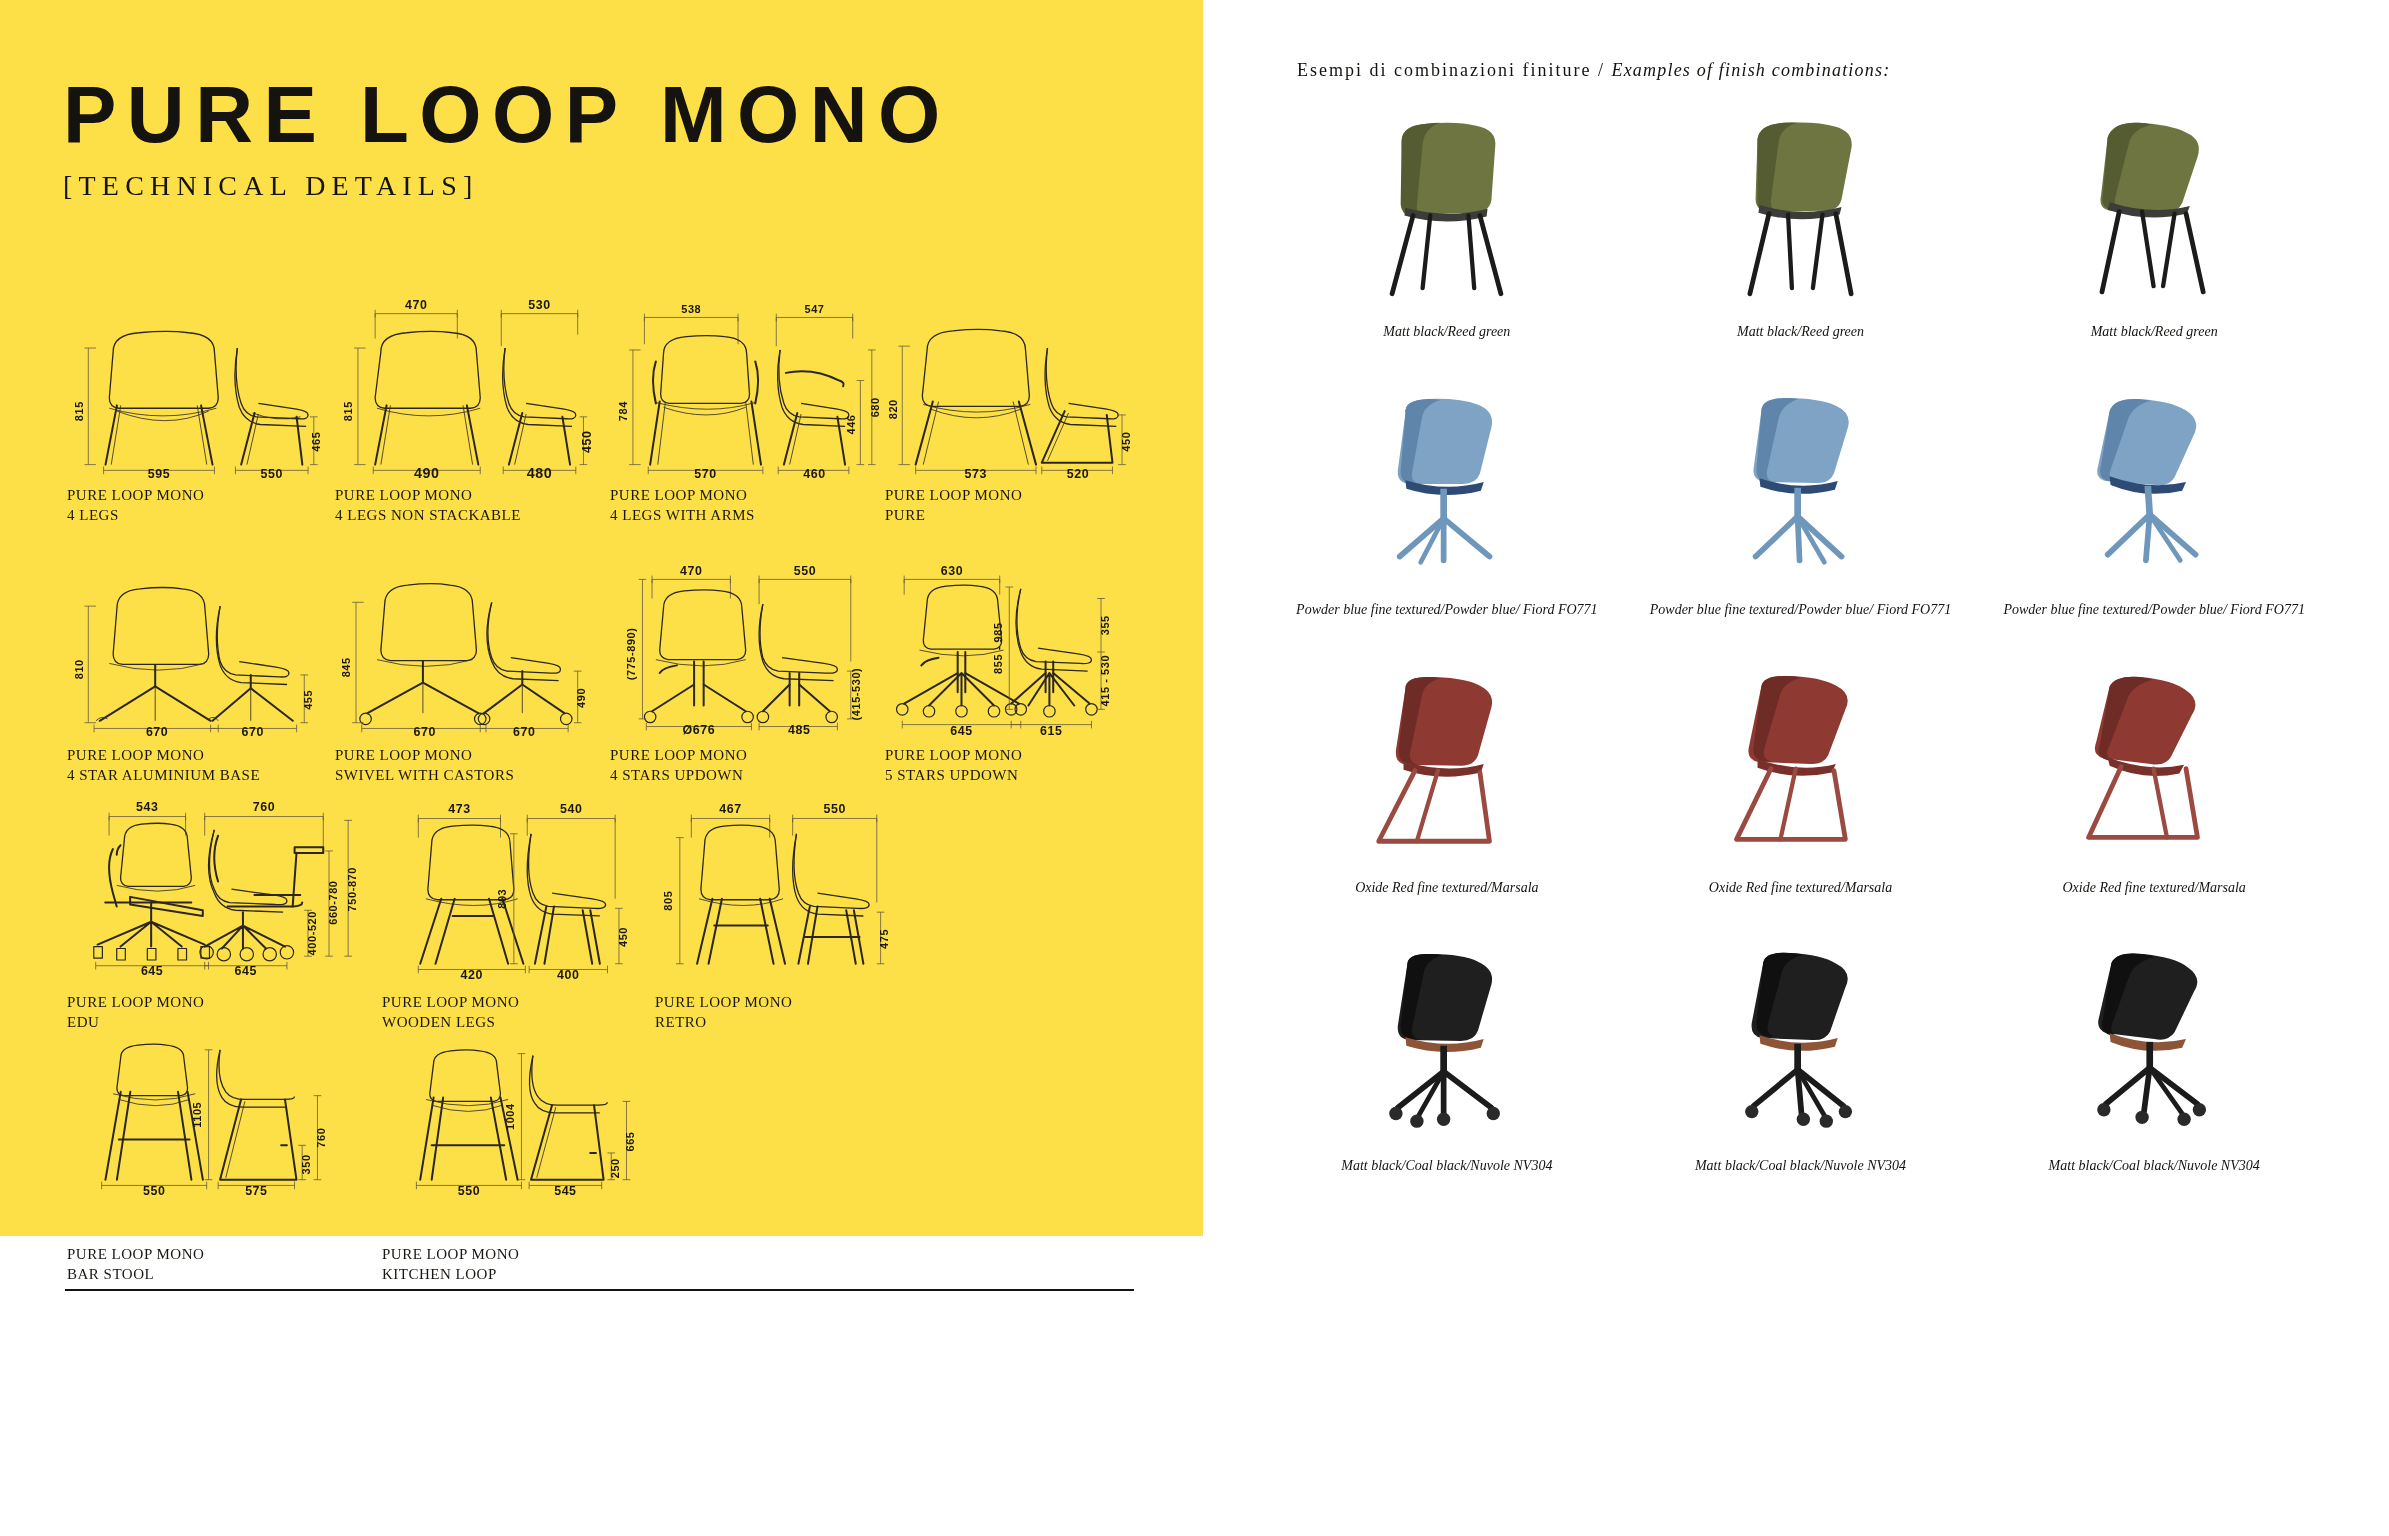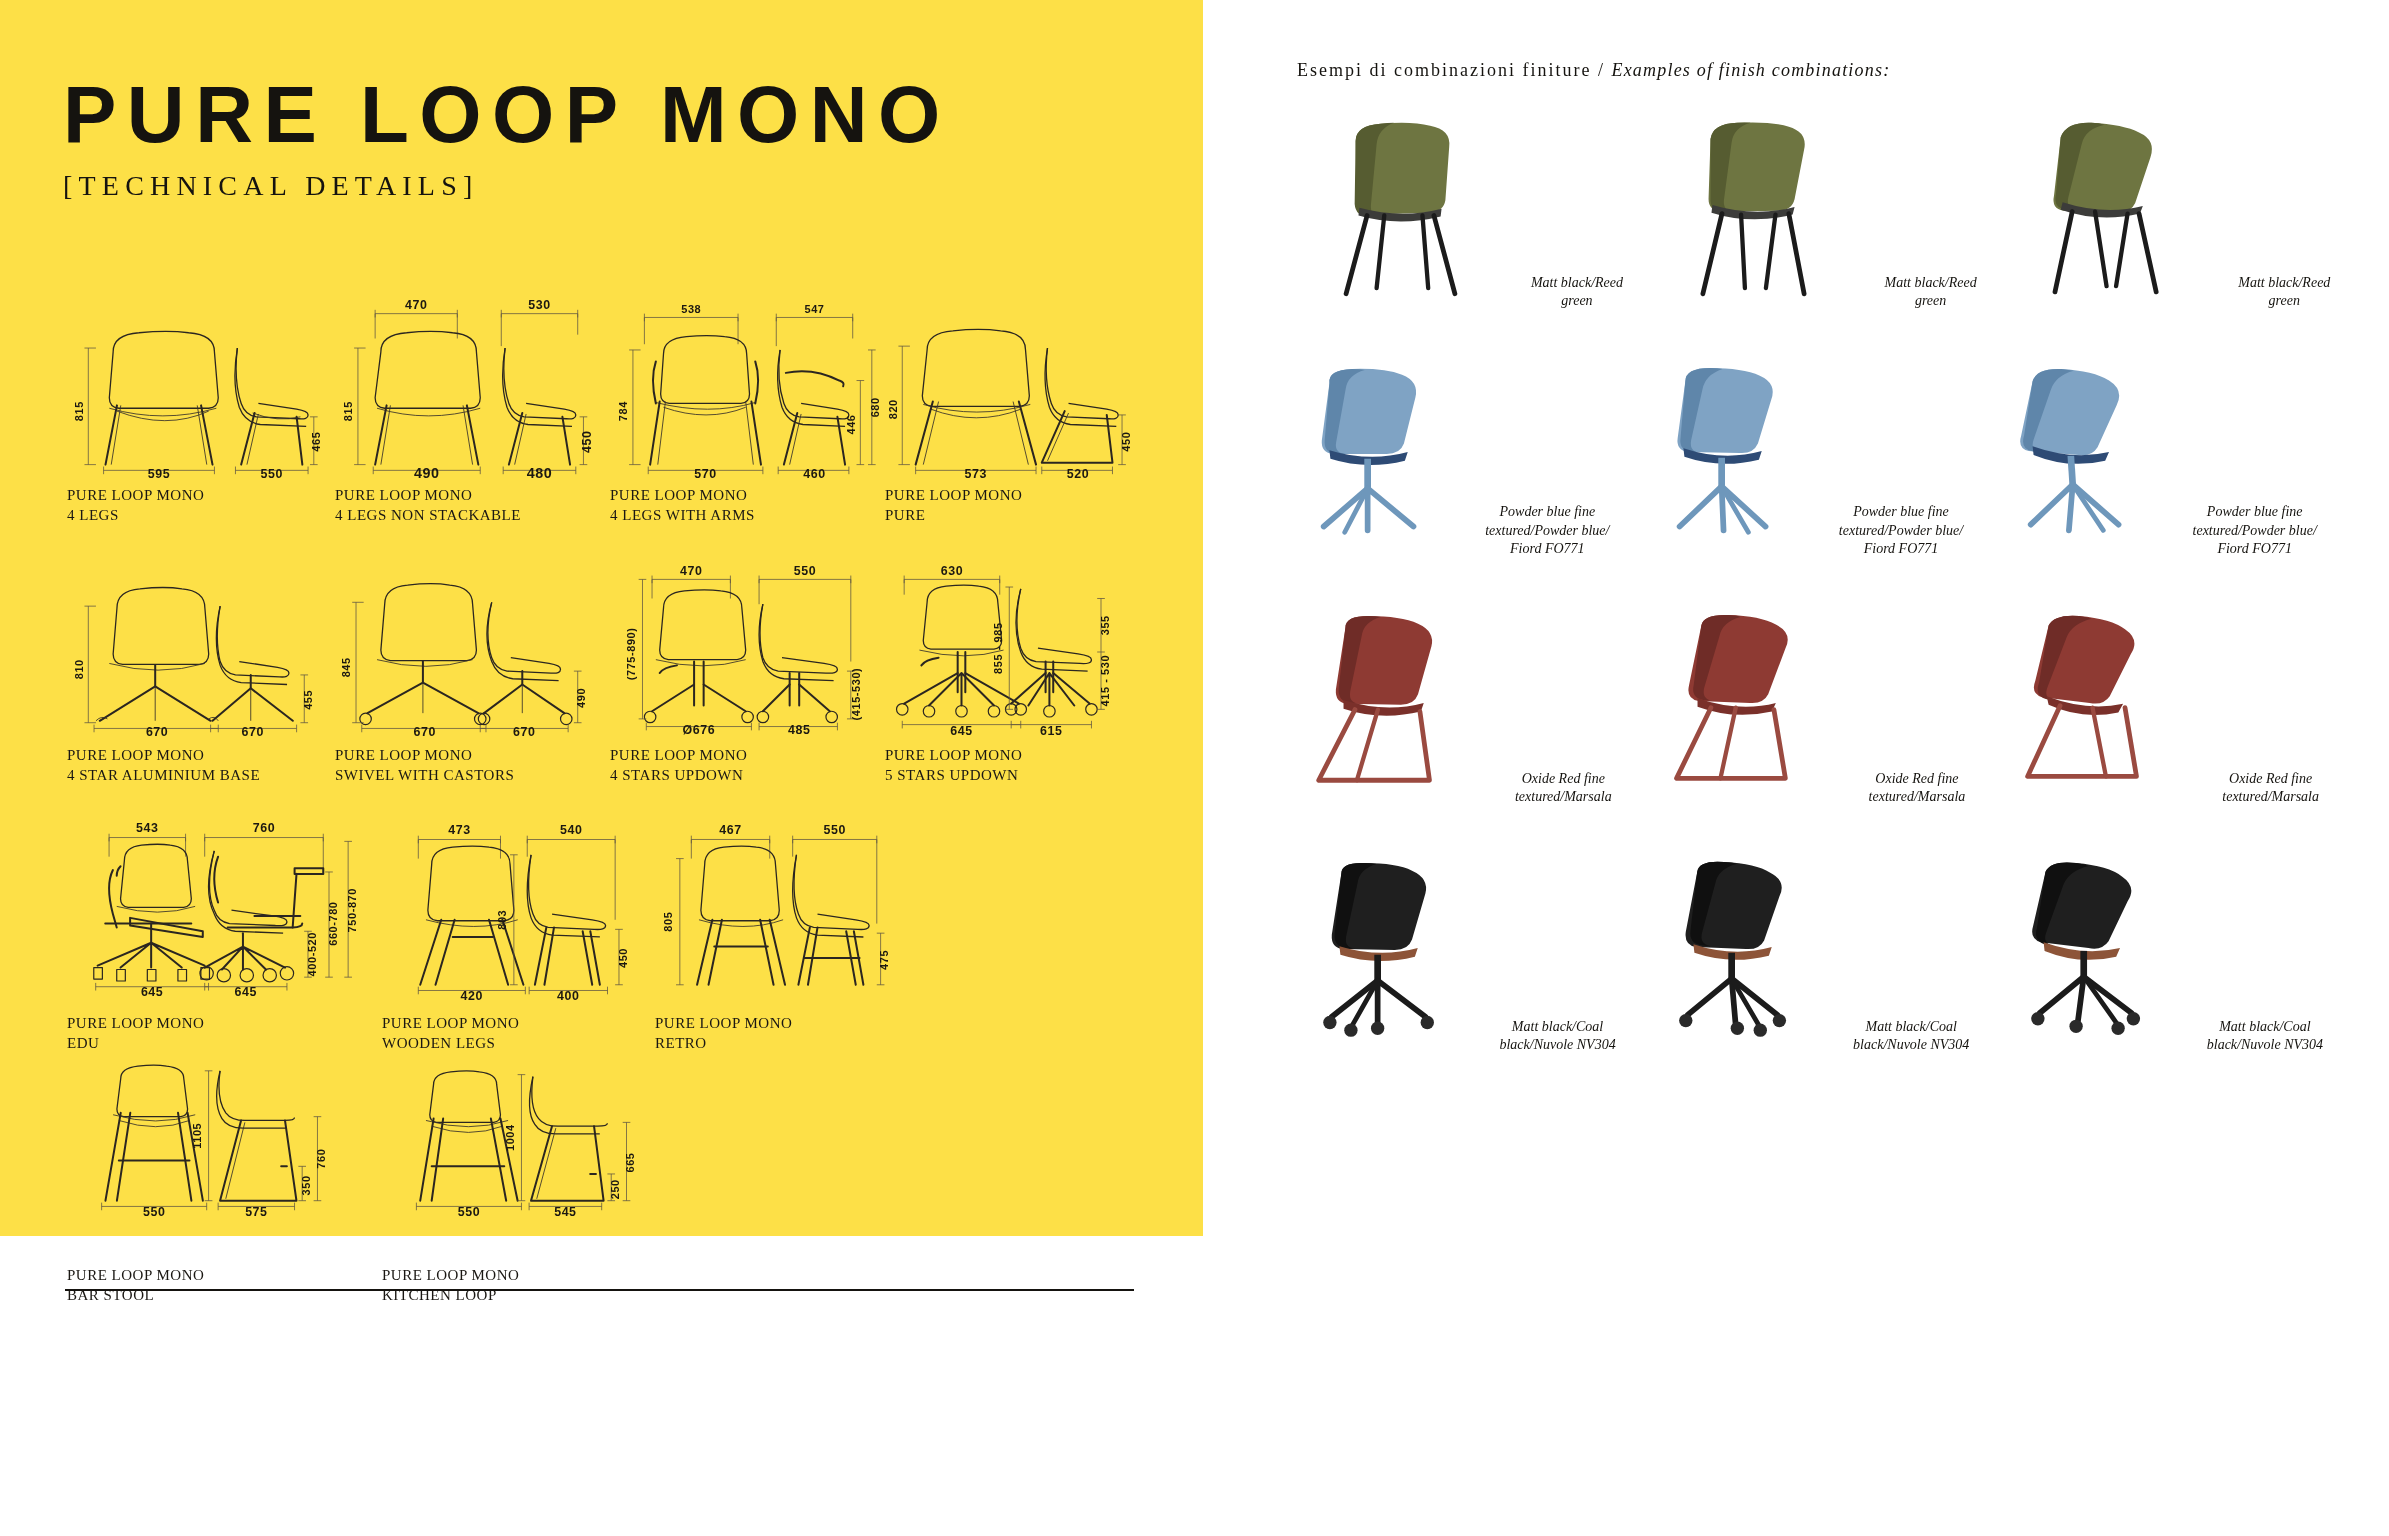--- a/index.html
+++ b/index.html
@@ -89,21 +89,21 @@
     position:absolute;left:94px;top:60px;
     font-family:"Liberation Serif", serif;
     font-size:18px;letter-spacing:2px;color:#15130f;white-space:nowrap;
   }
   .rp-header em{font-style:italic;letter-spacing:1.2px;}
   .photo-grid{
     position:absolute;left:67px;top:105px;width:1061px;
   }
   .photo-row{display:flex;}
   .photo-cell{
-    flex:1 1 0;display:flex;flex-direction:row;align-items:flex-end;
+    flex:1 1 0;display:flex;flex-direction:column;align-items:center;
   }
   .photo-stage{
     width:100%;height:206px;display:flex;align-items:flex-end;justify-content:center;
   }
   .photo-cap{
     font-family:"Liberation Serif", serif;
     font-style:italic;
     font-size:14px;
     color:#15130f;
     text-align:center;
@@ -432,21 +432,21 @@
               <text x="46" y="177" text-anchor="middle">615</text>
             </g>
           </svg>
           <div class="tech-caption">
             <span>PURE LOOP MONO</span><br>
             <span>5 STARS UPDOWN</span>
           </div>
         </div>
       </div>
 
-      <div class="tech-row" style="height:239px;margin-top:29px;">
+      <div class="tech-row" style="height:239px;margin-top:8px;">
 
         <div class="tech-group" style="width:315px;">
           <svg class="draw" width="306" height="182" viewBox="0 0 320 190">
             <g>
               <path class="dim" d="M44 14 L124 14 M44 10 L44 18 M124 10 L124 18"></path>
               <text x="84" y="8" text-anchor="middle">543</text>
               <path class="dim" d="M44 14 L44 34 M124 14 L124 34"></path>
               <path class="shell" d="M60 38 q0-14 18-16 q18-2 30 0 q18 2 18 16 l4 40 q0 8 -8 9 l-58 0 q-8 -1 -8 -9 z"></path>
               <path class="lnthin" d="M52 86 q44 12 82 0"></path>
               <path class="frame" d="M48 48 q-8 16 0 46 l4 14"></path>

